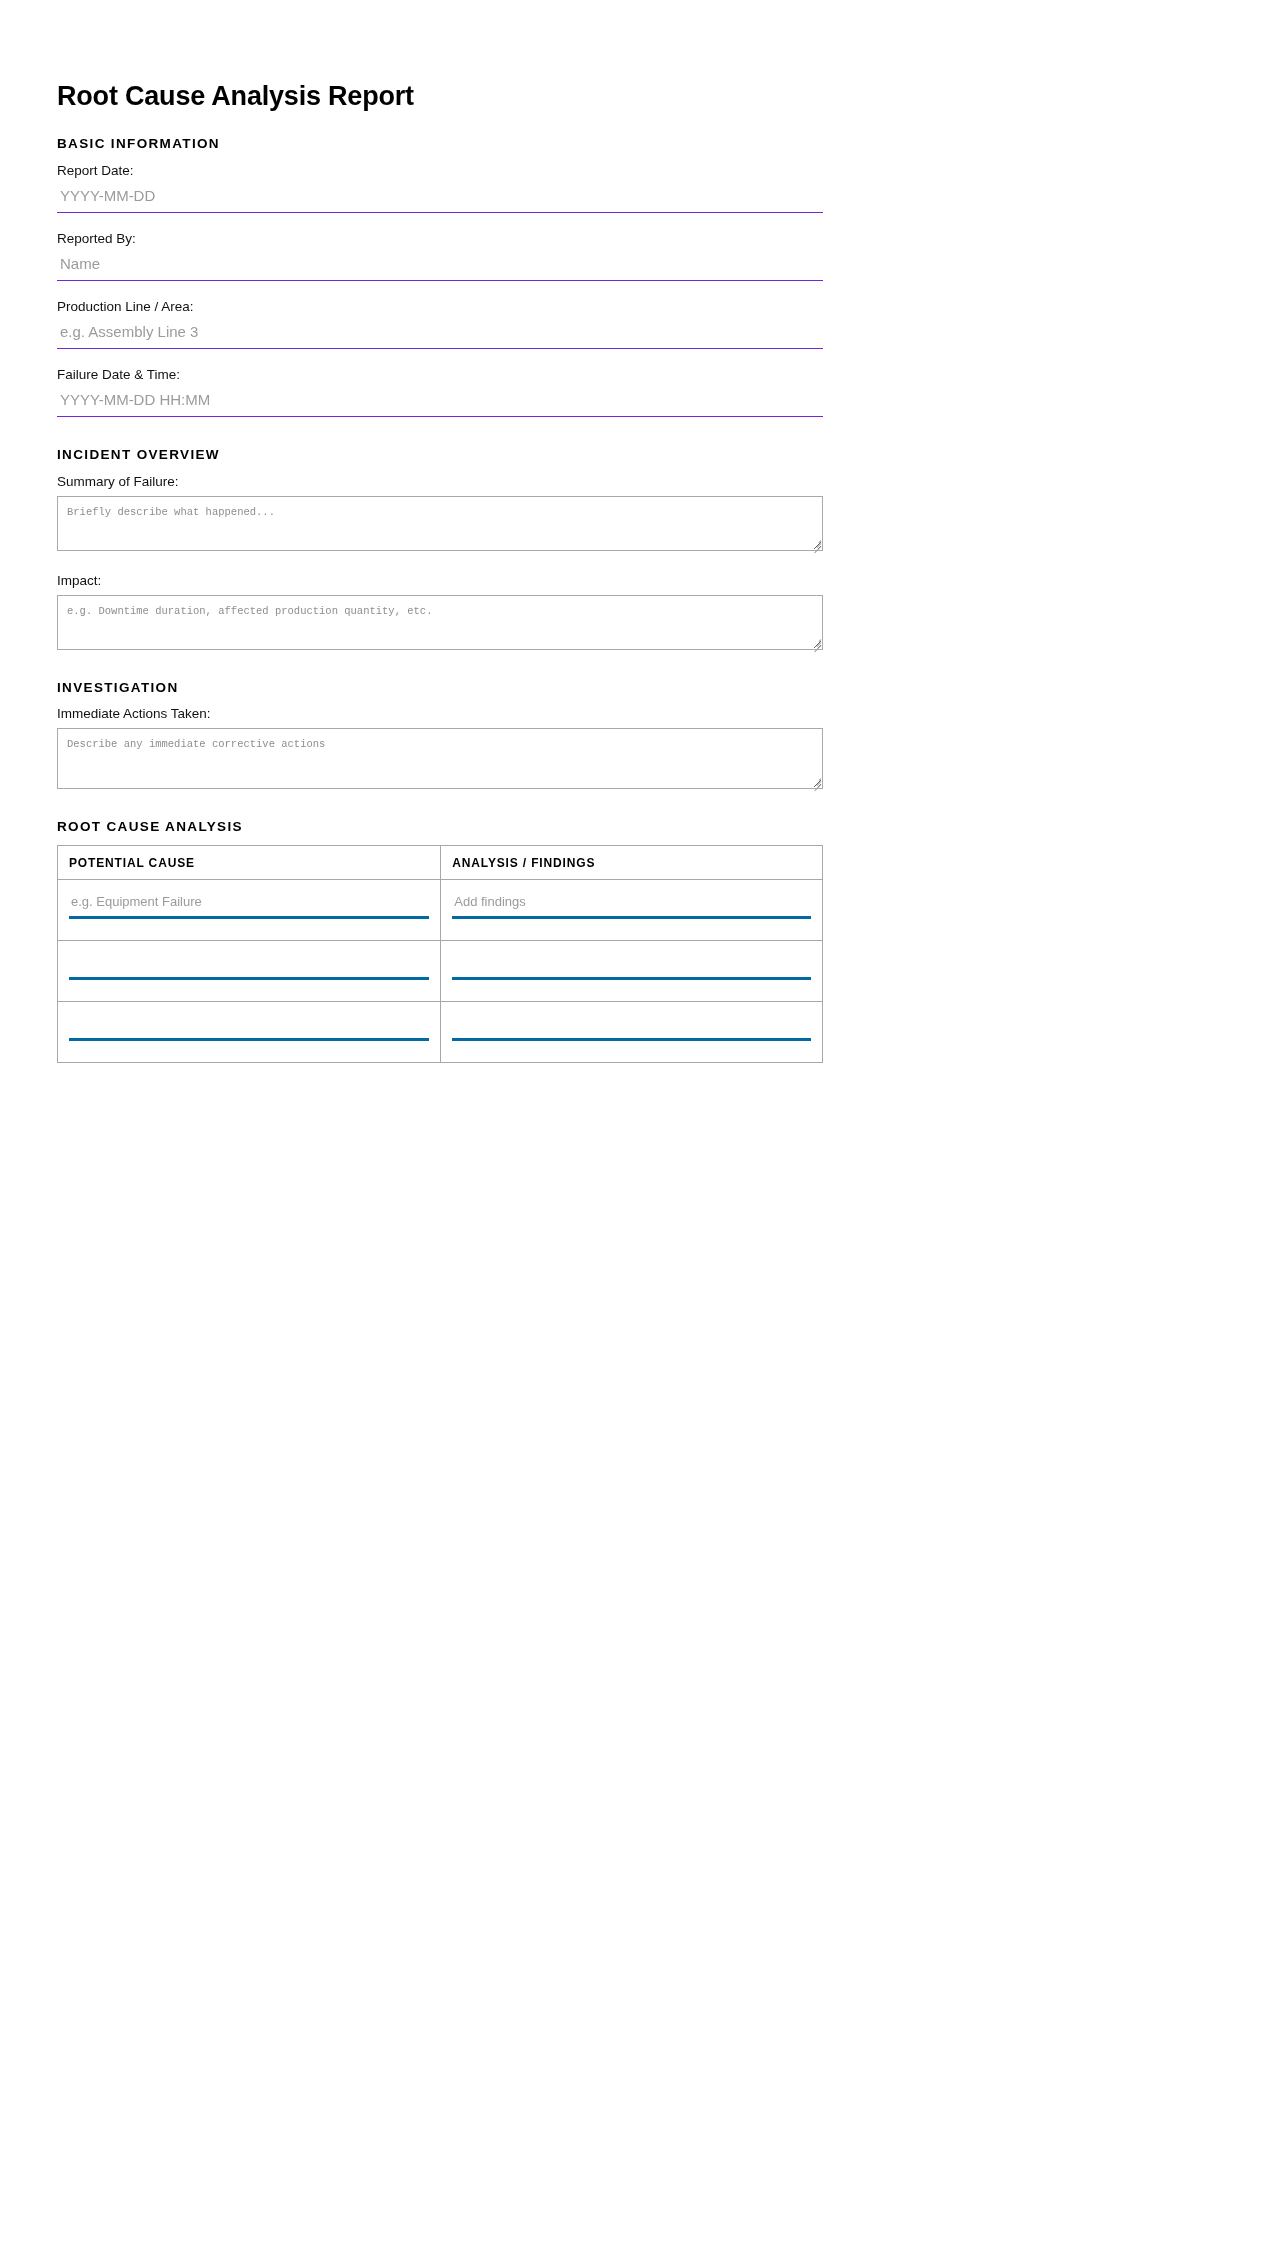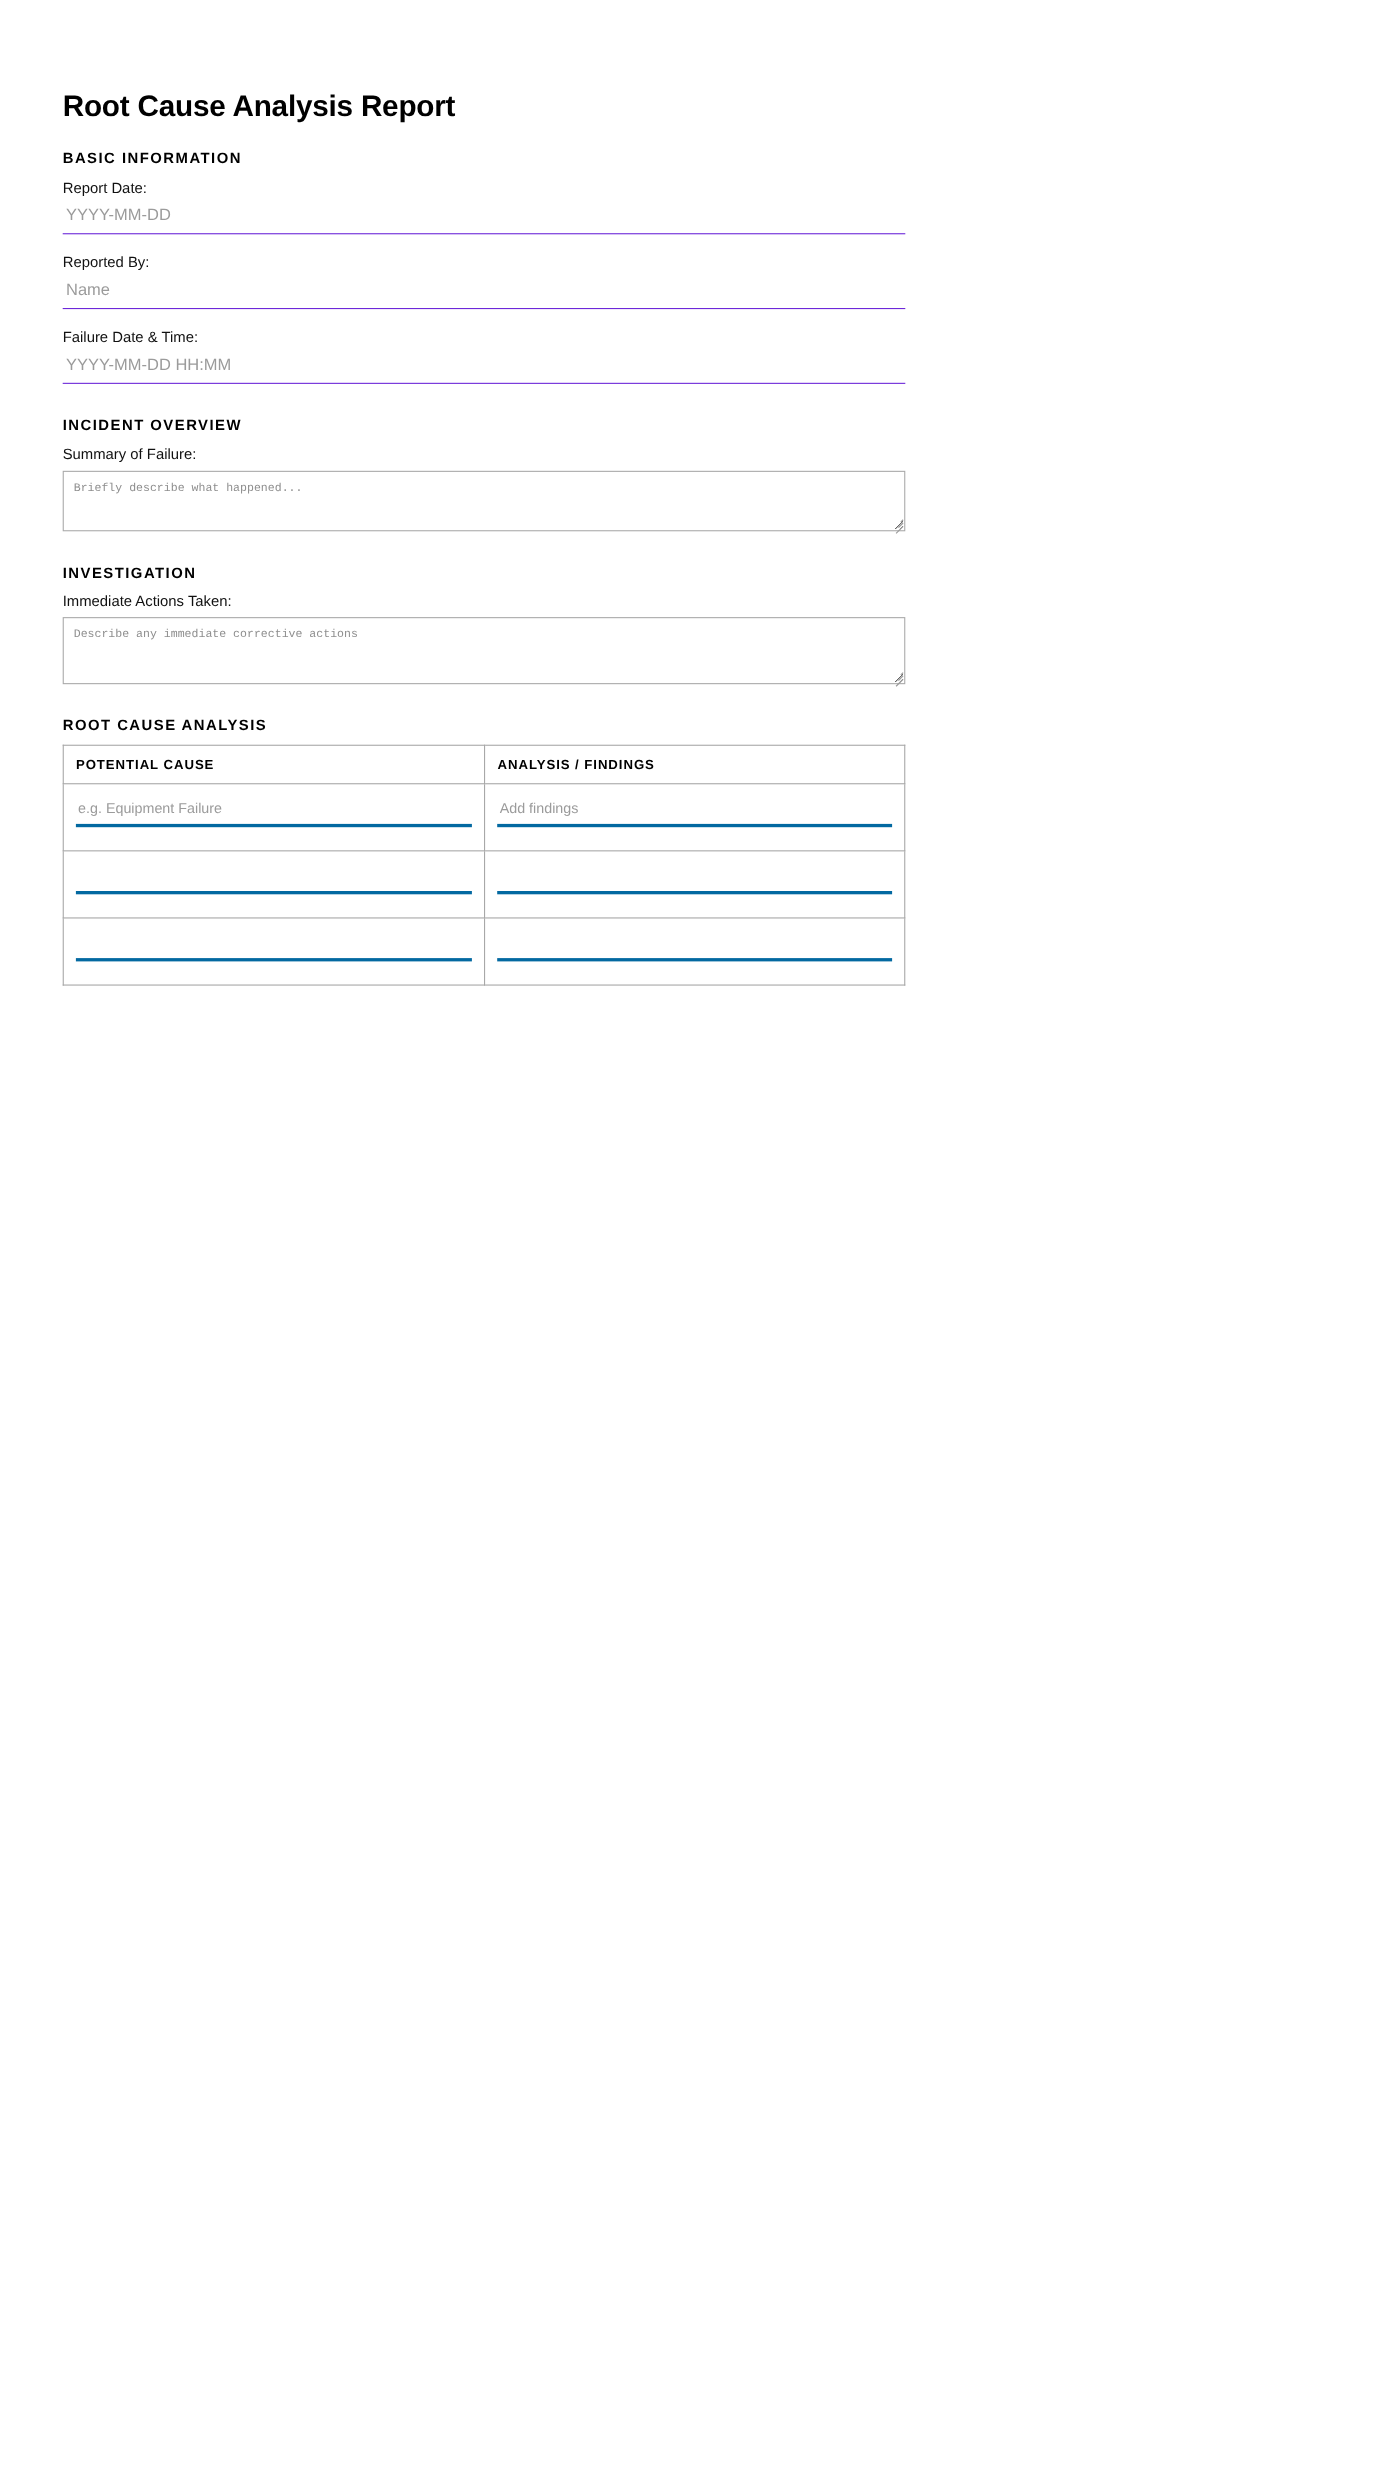--- a/index.html
+++ b/index.html
@@ -205,20 +205,24 @@
       <div class="field">
         <label class="field-label">Report Date:</label>
         <input class="line-input" type="text" placeholder="YYYY-MM-DD" style="">
       </div>
 
       <div class="field">
         <label class="field-label">Reported By:</label>
         <input class="line-input" type="text" placeholder="Name" style="">
       </div>
 
+      <div class="field">
+        <label class="field-label">Production Line / Area:</label>
+        <input class="line-input" type="text" placeholder="e.g. Assembly Line 3" style="">
+      </div>
 
       <div class="field">
         <label class="field-label">Failure Date &amp; Time:</label>
         <input class="line-input" type="text" placeholder="YYYY-MM-DD HH:MM" style="">
       </div>
     </div>
 
     <div class="section">
       <h2 class="section-title">INCIDENT OVERVIEW</h2>
 
@@ -227,20 +231,31 @@
         <div class="ta-wrap">
           <textarea class="box-area h-summary" placeholder="Briefly describe what happened..." style=""></textarea>
           <span class="ta-grip">
             <i class="g1"></i>
               <i class="g2"></i>
               <i class="g3"></i>
           </span>
         </div>
       </div>
 
+      <div class="field">
+        <label class="field-label">Impact:</label>
+        <div class="ta-wrap">
+          <textarea class="box-area h-impact" placeholder="e.g. Downtime duration, affected production quantity, etc." style=""></textarea>
+          <span class="ta-grip">
+            <i class="g1"></i>
+              <i class="g2"></i>
+              <i class="g3"></i>
+          </span>
+        </div>
+      </div>
     </div>
 
     <div class="section">
       <h2 class="section-title">INVESTIGATION</h2>
 
       <div class="field">
         <label class="field-label">Immediate Actions Taken:</label>
         <div class="ta-wrap">
           <textarea class="box-area h-actions" placeholder="Describe any immediate corrective actions" style=""></textarea>
           <span class="ta-grip">

